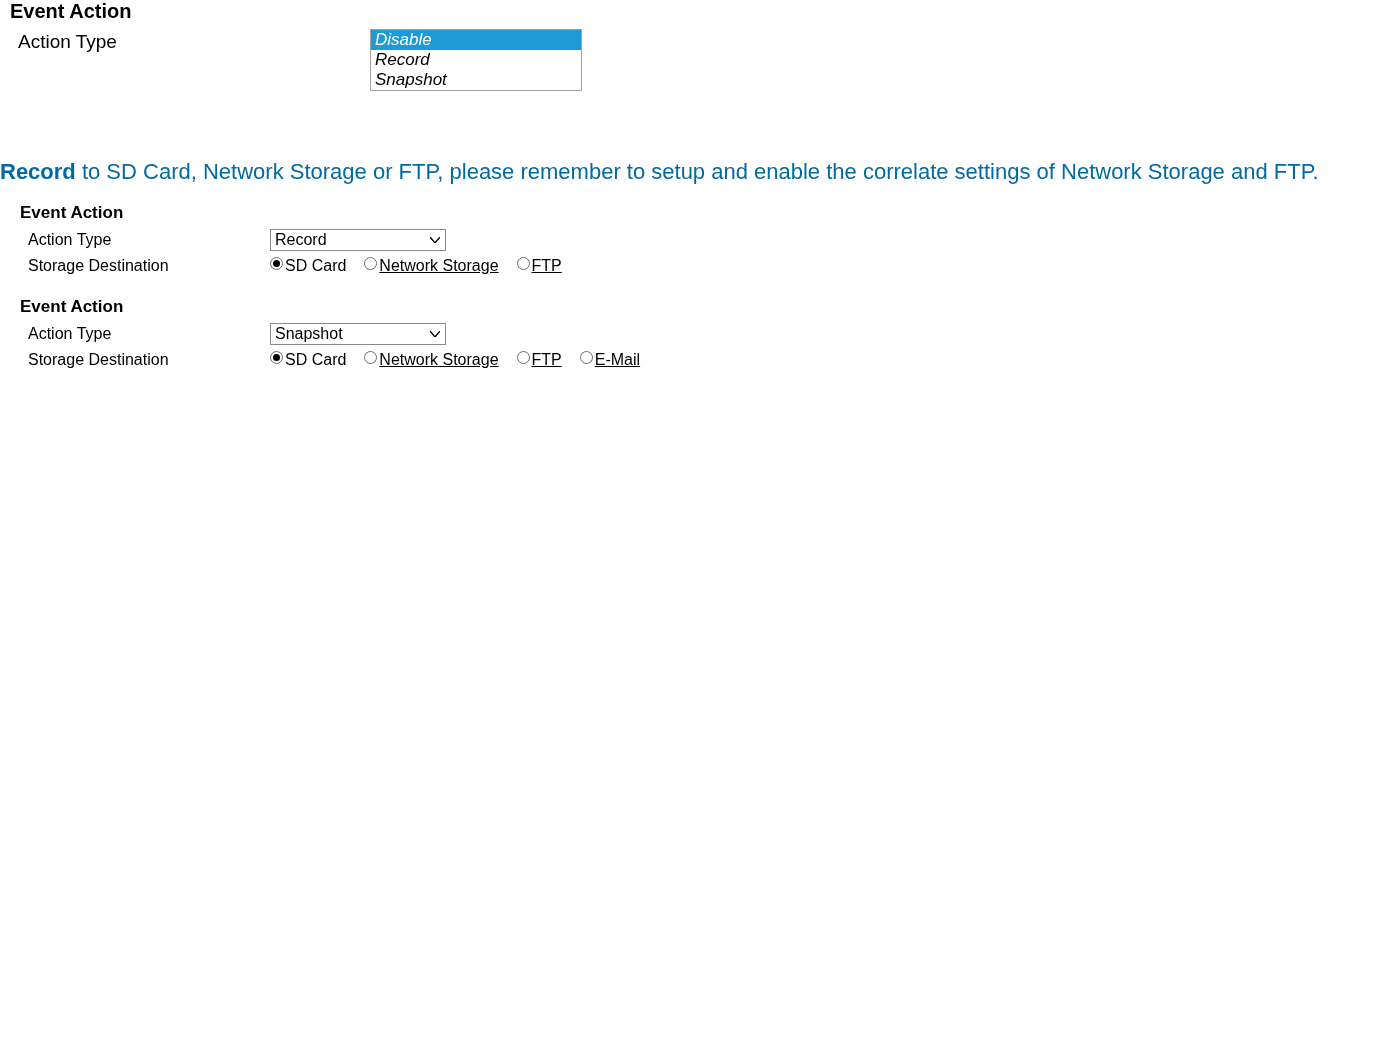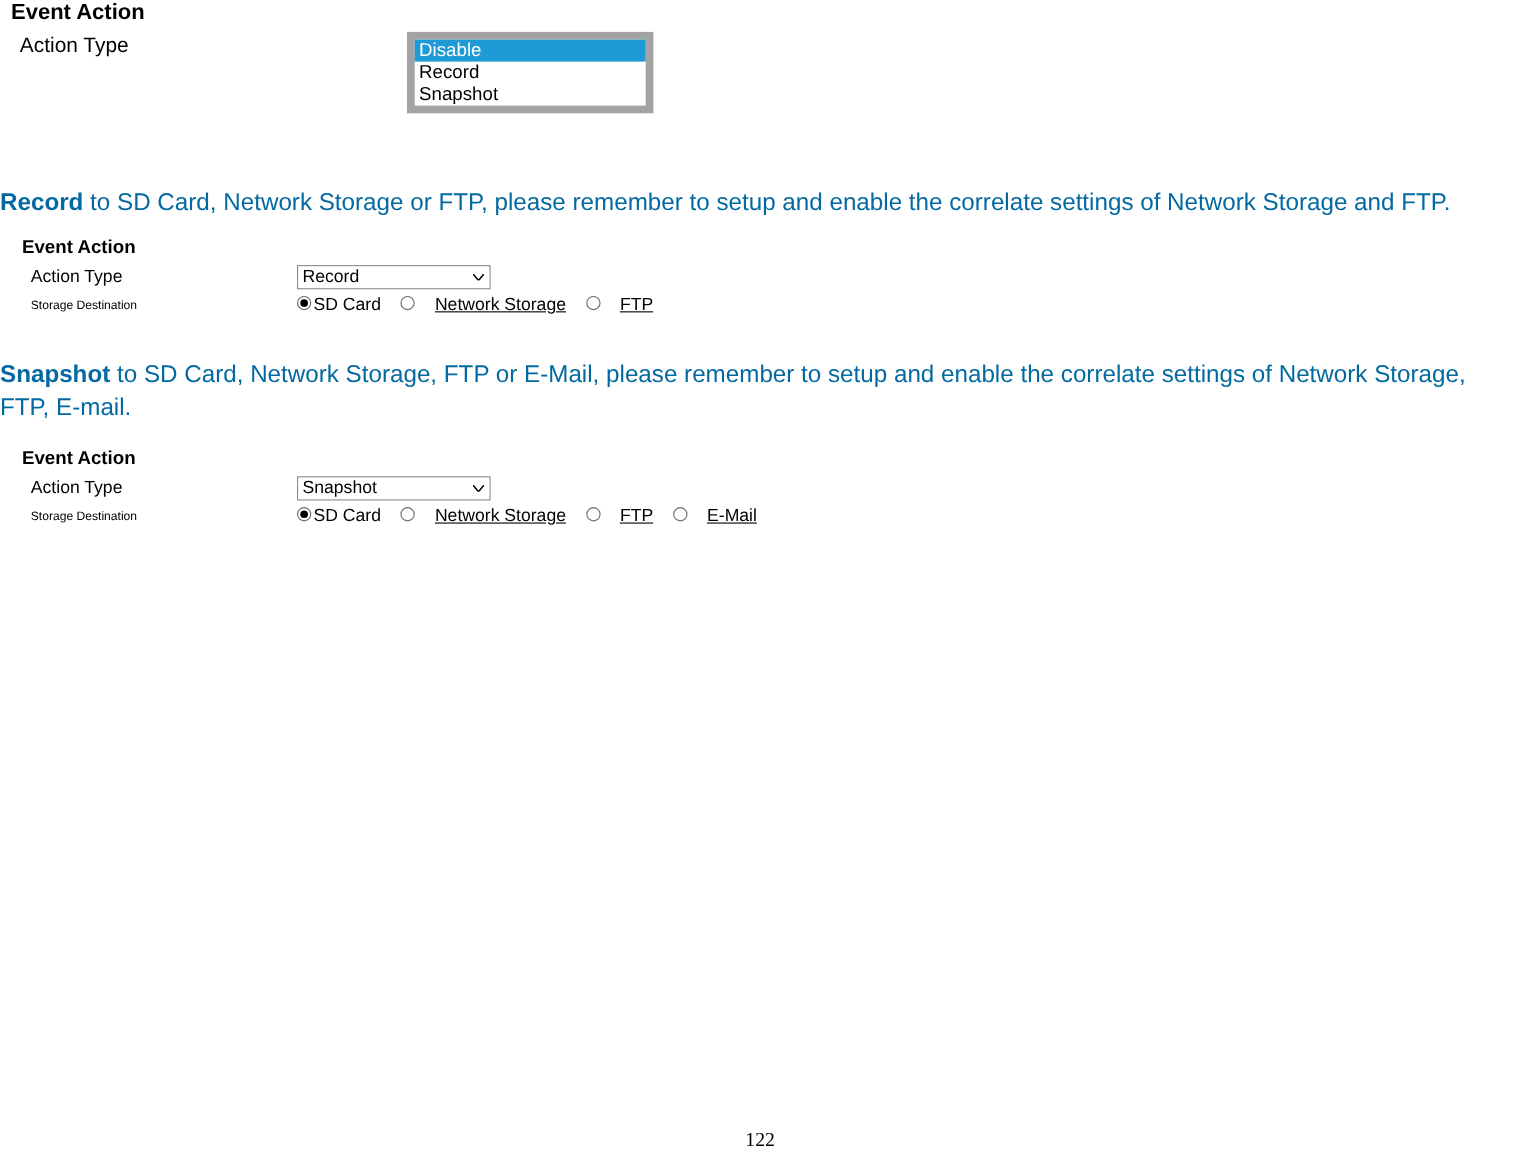--- a/index.html
+++ b/index.html
@@ -33,25 +33,26 @@
   }
   .sec1-label {
     font-size: 19px;
     color: #000;
     padding-left: 8px;
     width: 352px;
     padding-top: 2px;
   }
   .listbox {
     width: 210px;
-    border: 7px solid #a3a3a3;
+    border: 1px solid #a3a3a3;
     font-family: Arial, sans-serif;
     font-size: 17px;
     line-height: 20px;
     background: #fff;
+    font-style: italic;
   }
   .listbox-option {
     padding: 0 4px;
     cursor: default;
   }
   .listbox-option.selected {
     background: #1e9bd6;
     color: #fff;
   }
 
@@ -80,21 +81,21 @@
   .panel-row {
     margin-top: 6px;
     display: flex;
     align-items: center;
   }
   .panel-label {
     width: 242px;
     font-size: 16px;
     padding-left: 8px;
   }
-  .panel-labelcol2 { width: 242px; font-size: 11px; padding-left: 8px; }
+  .panel-labelcol2 { width: 242px; font-size: 16px; padding-left: 8px; }
 
   .dropdown-closed {
     width: 176px;
     height: 22px;
     border: 1px solid #8a8a8a;
     background: #fff;
     display: flex;
     align-items: center;
     justify-content: space-between;
     padding: 0 0 0 4px;
@@ -133,21 +134,20 @@
     box-sizing: border-box;
   }
   .radio-dot {
     width: 7px; height: 7px;
     background: #000;
     border-radius: 50%;
   }
   .radio-label-linked {
     text-decoration: underline;
     color: #000;
-    margin-left: 16px;
   }
 
   .page-number {
     position: absolute;
     bottom: 10px;
     left: 0;
     width: 100%;
     text-align: center;
     font-family: "Times New Roman", Times, serif;
     font-size: 18px;
@@ -200,23 +200,20 @@
         <span class="radio-label-linked">Network Storage</span>
       </label>
       <label class="radio-item">
         <span class="radio-circle"></span>
         <span class="radio-label-linked">FTP</span>
       </label>
     </div>
   </div>
 </div>
 
-<p class="bodytext para2">
-  <span class="bold">Snapshot</span><span> to SD Card, Network Storage, FTP or E-Mail, please remember to setup and enable the correlate settings of Network Storage, FTP, E-mail.</span>
-</p>
 
 <div class="panel" style="margin-top:22px;">
   <div class="panel-heading">Event Action</div>
   <div class="panel-row">
     <div class="panel-label">Action Type</div>
     <div class="dropdown-closed">
       <span>Snapshot</span>
       <span class="dropdown-caret">
         <svg viewBox="0 0 10 6">
               <path d="M0 0 L5 6 L10 0" fill="none" stroke="#000" stroke-width="1.4"></path>
@@ -242,15 +239,14 @@
         <span class="radio-label-linked">FTP</span>
       </label>
       <label class="radio-item">
         <span class="radio-circle"></span>
         <span class="radio-label-linked">E-Mail</span>
       </label>
     </div>
   </div>
 </div>
 
-<div class="page-number">122</div>
 
 </div>
 
 </body></html>

